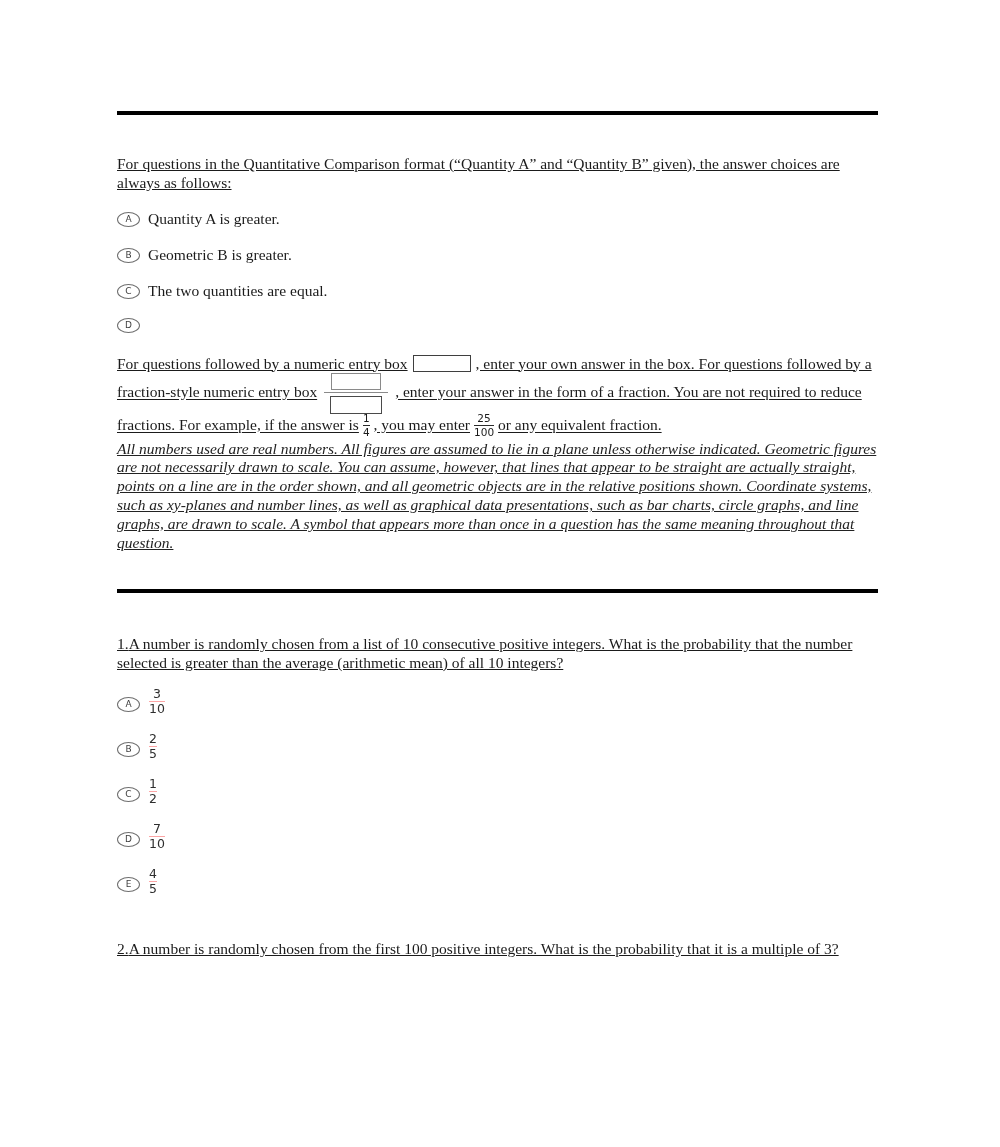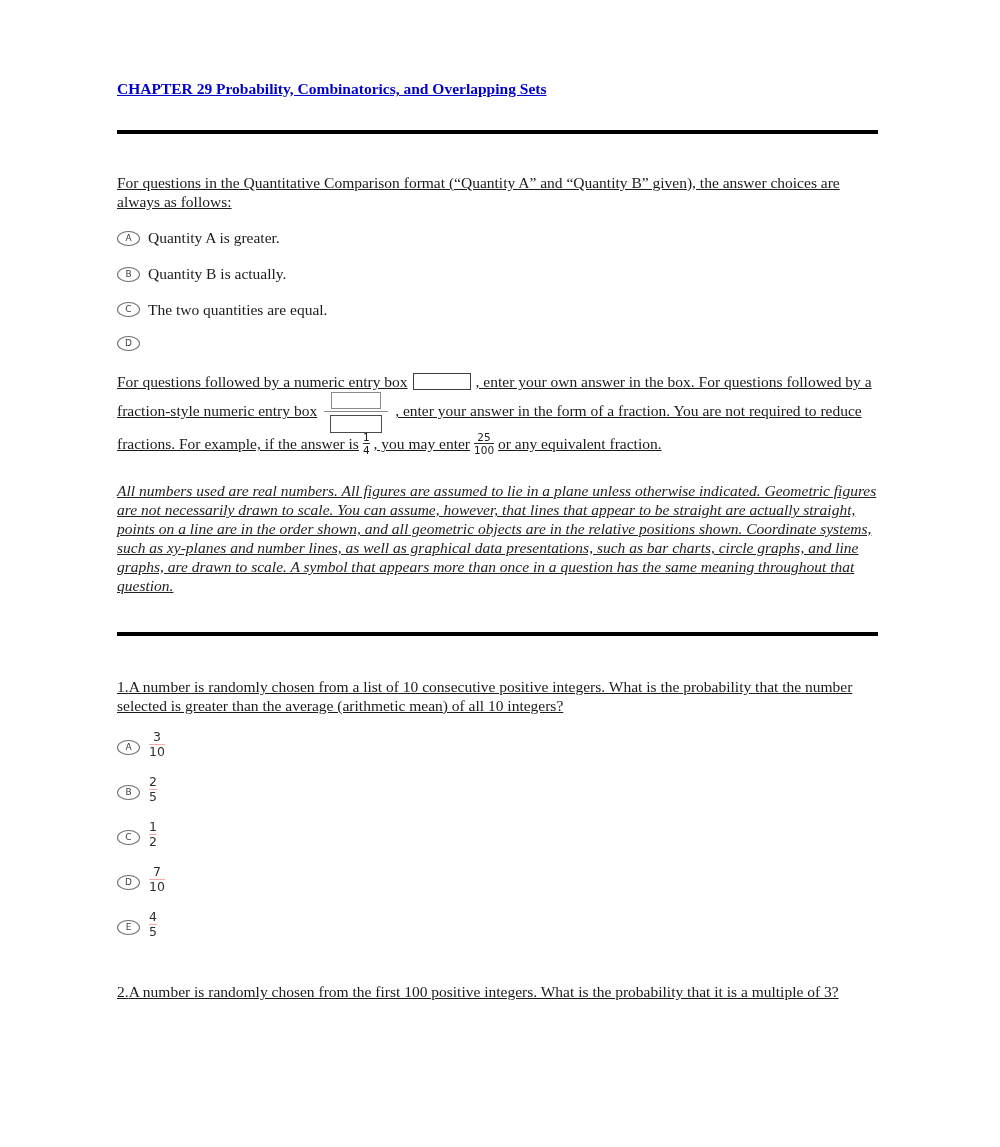--- a/index.html
+++ b/index.html
@@ -97,21 +97,20 @@
     vertical-align: middle;
     font-family: "DejaVu Sans", sans-serif;
     font-size: 10.5px;
     line-height: 1.15;
     margin: 0 4px;
     position: relative;
     top: -2px;
   }
   .ifrac .den { border-top: 1px solid #2a2a2a; }
   .disclaimer {
-    margin-top: 24px;
     font-style: italic;
     color: #222222;
   }
   .question { margin-top: 42px; }
   .question.q2 { margin-top: 42px; }
   .q-choice {
     display: flex;
     align-items: center;
     gap: 9px;
     margin-top: 13px;
@@ -128,33 +127,32 @@
     line-height: 1.15;
     color: #2e2e2e;
   }
   .frac .den { border-top: 1px solid #fca5a5; }
 </style>
 </head>
 <body>
 
 <div class="page">
 
-  <a href="#" class="chapter-title">CHAPTER 29 Probability, Combinatorics, and Overlapping Sets</a>
 
   <div class="rule"></div>
 
   <p class="p-intro">For questions in the Quantitative Comparison format (“Quantity A” and “Quantity B” given), the answer choices are always as follows:</p>
 
   <div class="qc-row">
     <span class="oval">A</span>
     <span>Quantity A is greater.</span>
   </div>
   <div class="qc-row">
     <span class="oval">B</span>
-    <span>Quantity B is actually.</span>
+    <span>Geometric B is greater.</span>
   </div>
   <div class="qc-row">
     <span class="oval">C</span>
     <span>The two quantities are equal.</span>
   </div>
   <div class="qc-row">
     <span class="oval">D</span>
   </div>
 
 

